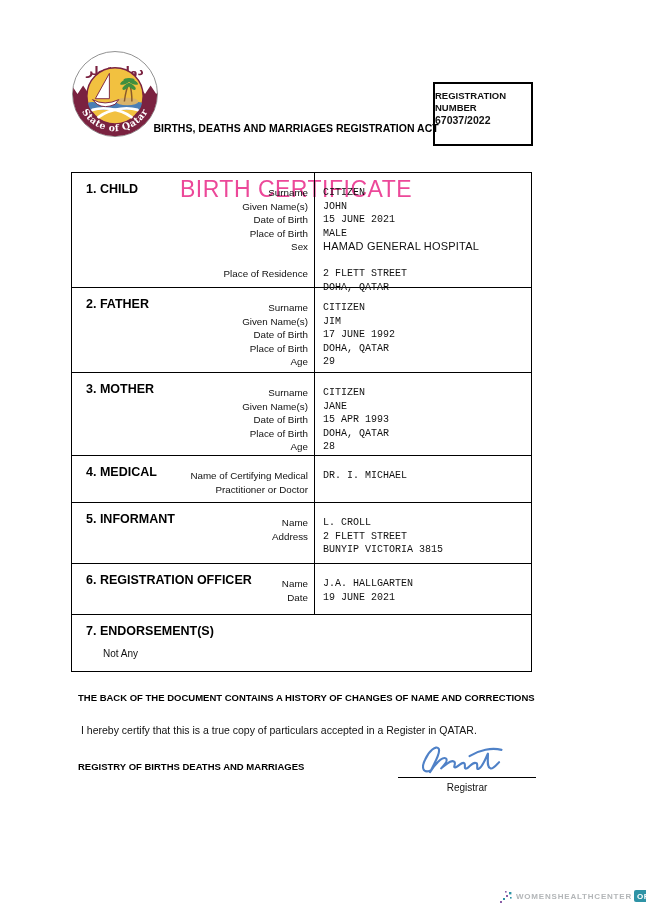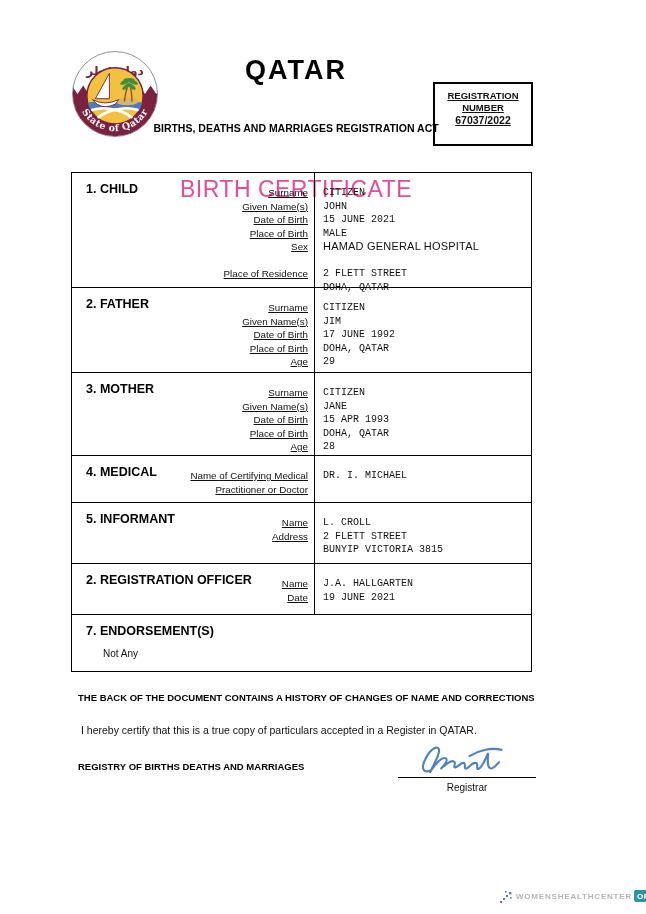--- a/index.html
+++ b/index.html
@@ -6,33 +6,33 @@
   .page{position:relative;width:646px;height:914px;background:#fff;
         font-family:"Liberation Sans",sans-serif;color:#111;overflow:hidden;}
 
   
   .emblem{position:absolute;left:70px;top:44px;width:90px;height:100px;}
   .country-title{position:absolute;left:0;top:55px;width:592px;text-align:center;
         font-size:27px;font-weight:bold;letter-spacing:2px;color:#000;}
   .act-line{position:absolute;left:0;top:122px;width:592px;text-align:center;
         font-size:10.5px;font-weight:bold;color:#000;}
   .reg-box{position:absolute;left:433px;top:82px;width:100px;height:64px;
-        border:2px solid #000;box-sizing:border-box;text-align:center;font-weight:bold;text-decoration:underline;}
+        border:2px solid #000;box-sizing:border-box;font-weight:bold;}
   .reg-label{font-size:9.5px;line-height:12px;margin-top:6px;}
   .reg-number{font-size:10.5px;}
   .doc-title{position:absolute;left:0;top:134px;width:592px;text-align:center;
         font-size:23px;font-weight:normal;letter-spacing:0.5px;color:#ec4899;margin-top:42px;}
 
   
   .cert-table{position:absolute;left:71px;top:172px;width:461px;box-sizing:border-box;
         border:1.5px solid #000;}
   .sec{display:flex;box-sizing:border-box;border-bottom:1.5px solid #000;}
   .sec:last-child{border-bottom:none;}
   .sec-left{position:relative;width:242px;box-sizing:border-box;
-        padding:13px 6px 0 14px;text-decoration:underline;}
+        padding:13px 6px 0 14px;}
   .sec-title{position:absolute;left:14px;top:9px;font-size:12.5px;font-weight:bold;
         white-space:nowrap;color:#000;}
   .labels{text-align:right;font-size:9.8px;line-height:13.5px;color:#111;}
   .labels .wrap{width:155px;margin-left:auto;}
   .sec-right{flex:1;border-left:1.5px solid #000;box-sizing:border-box;
         padding:13px 4px 0 8px;}
   .vals{font-family:"Liberation Mono","DejaVu Sans Mono",monospace;
         font-size:10px;line-height:13.5px;color:#111;white-space:nowrap;}
   .val.sans{font-family:"Liberation Sans",sans-serif;font-size:11px;letter-spacing:0.2px;}
   .sp{height:13.5px;}
@@ -95,21 +95,20 @@
       <g stroke="#ffffff" stroke-width="3" fill="none" stroke-linecap="round">
         <path d="M26,77 C36,65 58,61 72,65"></path>
         <path d="M70,77 C60,65 38,61 24,65"></path>
       </g>
     </g>
     <text font-size="10" font-weight="bold" fill="#ffffff" font-family="DejaVu Serif, serif" letter-spacing="0.5">
       <textPath href="#ringArc" startOffset="50%" text-anchor="middle">State of Qatar</textPath>
     </text>
   </svg>
 
-  <div class="country-title">QATAR</div>
   <div class="act-line">BIRTHS, DEATHS AND MARRIAGES REGISTRATION ACT</div>
 
   <div class="reg-box">
     <div class="reg-label">
       <div>REGISTRATION</div>
       <div>NUMBER</div>
     </div>
     <div class="reg-number">67037/2022</div>
   </div>
 
@@ -214,21 +213,21 @@
         <div class="vals">
           <div class="val">L. CROLL</div>
           <div class="val">2 FLETT STREET</div>
           <div class="val">BUNYIP VICTORIA 3815</div>
         </div>
       </div>
     </div>
 
     <div class="sec" style="height:51px">
       <div class="sec-left">
-        <div class="sec-title">2. REGISTRATION OFFICER</div>
+        <div class="sec-title">6. REGISTRATION OFFICER</div>
         <div class="labels">
           <div>Name</div>
           <div>Date</div>
         </div>
       </div>
       <div class="sec-right">
         <div class="vals">
           <div class="val">J.A. HALLGARTEN</div>
           <div class="val">19 JUNE 2021</div>
         </div>

